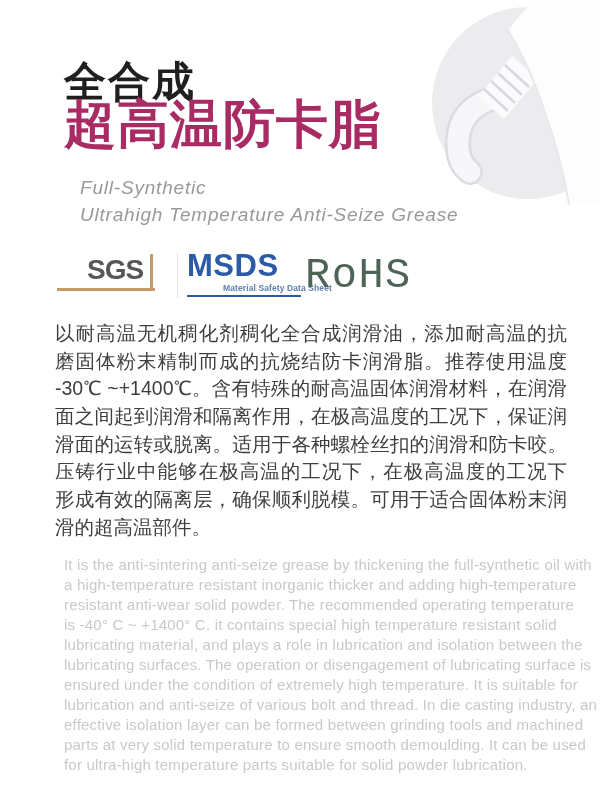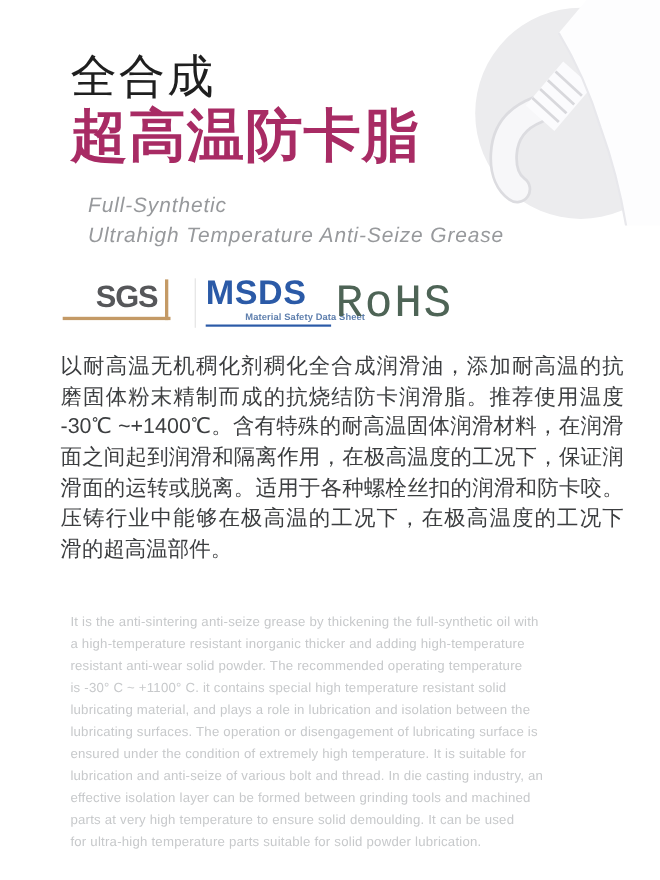--- a/index.html
+++ b/index.html
@@ -26,23 +26,23 @@
   .c-elbow-inner { stroke: #f7f7f9; }
   .c-neck     { fill: #fbfbfd; }
   .c-ridge    { stroke: #d8d8dc; }
   .c-body     { fill: #fdfdfe; }
   .c-bodyedge { stroke: #e8e8ec; }
 
   
   .title-zh {
     position: absolute;
     left: 64px;
-    top: 46px;
+    top: 58px;
     font-size: 42px;
-    font-weight: 400;
+    font-weight: 700;
     color: var(--title-black);
     letter-spacing: 2px;
     line-height: 1.15;
   }
   .title-accent {
     position: absolute;
     left: 64px;
     top: 95px;
     font-size: 52px;
     font-weight: 800;
@@ -162,21 +162,21 @@
   .desc-zh .zh-line:last-child {
     text-align-last: left;
   }
 
   
   .desc-en {
     position: absolute;
     left: 64px;
     top: 555px;
     width: 470px;
-    font-size: 12px;
+    font-size: 15px;
     color: var(--en-text);
     letter-spacing: 0.2px;
   }
   .desc-en .en-line {
     height: 20px;
     line-height: 20px;
     white-space: nowrap;
   }
 </style>
 </head>
@@ -226,30 +226,31 @@
     <div class="rohs-logo">RoHS</div>
   </div>
 
   <div class="desc-zh">
       <div class="zh-line">以耐高温无机稠化剂稠化全合成润滑油，添加耐高温的抗</div>
       <div class="zh-line">磨固体粉末精制而成的抗烧结防卡润滑脂。推荐使用温度</div>
       <div class="zh-line">-30℃ ~+1400℃。含有特殊的耐高温固体润滑材料，在润滑</div>
       <div class="zh-line">面之间起到润滑和隔离作用，在极高温度的工况下，保证润</div>
       <div class="zh-line">滑面的运转或脱离。适用于各种螺栓丝扣的润滑和防卡咬。</div>
       <div class="zh-line">压铸行业中能够在极高温的工况下，在极高温度的工况下</div>
+      <div class="zh-line">形成有效的隔离层，确保顺利脱模。可用于适合固体粉末润</div>
       <div class="zh-line">滑的超高温部件。</div>
     </div>
 
   <div class="desc-en">
       <div class="en-line">It is the anti-sintering anti-seize grease by thickening the full-synthetic oil with</div>
       <div class="en-line">a high-temperature resistant inorganic thicker and adding high-temperature</div>
       <div class="en-line">resistant anti-wear solid powder. The recommended operating temperature</div>
-      <div class="en-line">is -30° C ~ +1100° C. it contains special high temperature resistant solid</div>
+      <div class="en-line">is -40° C ~ +1400° C. it contains special high temperature resistant solid</div>
       <div class="en-line">lubricating material, and plays a role in lubrication and isolation between the</div>
       <div class="en-line">lubricating surfaces. The operation or disengagement of lubricating surface is</div>
       <div class="en-line">ensured under the condition of extremely high temperature. It is suitable for</div>
       <div class="en-line">lubrication and anti-seize of various bolt and thread. In die casting industry, an</div>
       <div class="en-line">effective isolation layer can be formed between grinding tools and machined</div>
-      <div class="en-line">parts at very high temperature to ensure solid demoulding. It can be used</div>
+      <div class="en-line">parts at very solid temperature to ensure smooth demoulding. It can be used</div>
       <div class="en-line">for ultra-high temperature parts suitable for solid powder lubrication.</div>
     </div>
 
 </div>
 
 </body></html>

